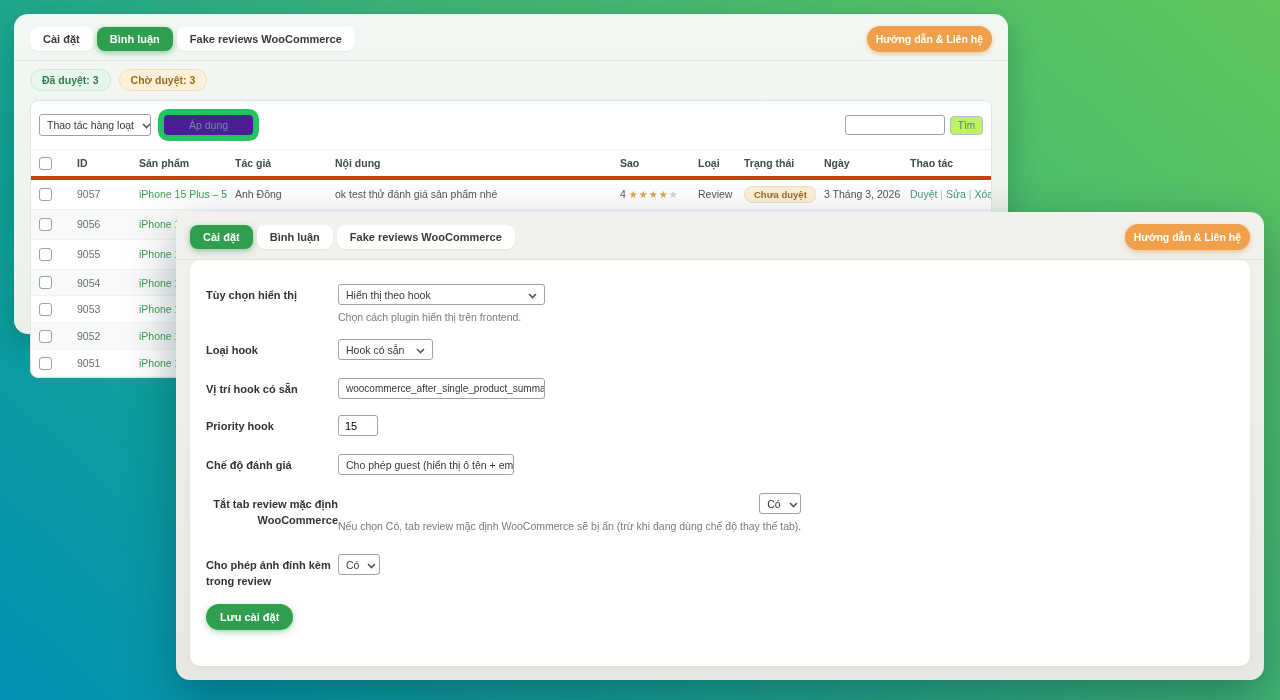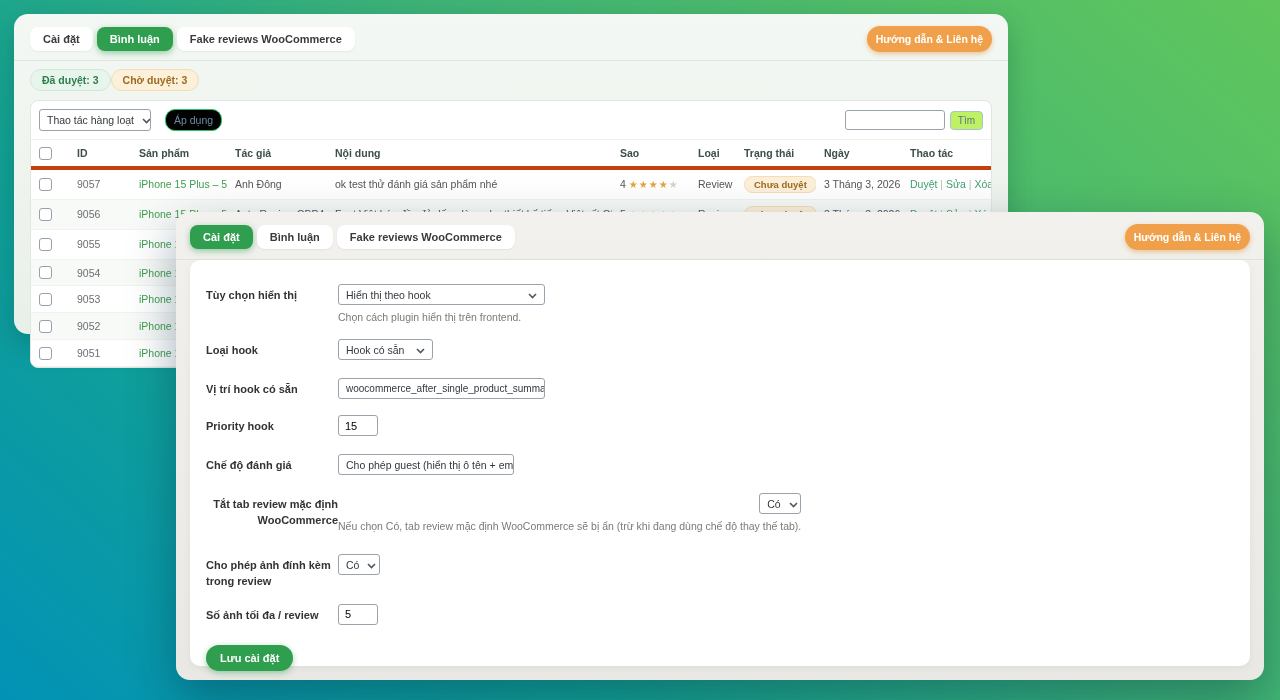--- a/index.html
+++ b/index.html
@@ -32,44 +32,44 @@
     font-family:inherit; font-size:11px; font-weight:bold; color:#3a3a3a;
     background:#fff; border:none; border-radius:8px; padding:6px 13px;
     cursor:pointer; box-shadow:0 1px 2px rgba(0,0,0,.06); white-space:nowrap;
   }
   .tab.active { background:#2f9e4e; color:#fff; box-shadow:0 2px 6px rgba(47,158,78,.5); }
   .help-btn {
     font-family:inherit; font-size:10.5px; font-weight:bold; color:#fff;
     background:#f0a04a; border:none; border-radius:13px; padding:7px 9px;
     cursor:pointer; box-shadow:0 2px 5px rgba(220,140,40,.45); white-space:nowrap;
   }
-  .filters { display:flex; padding:8px 16px 6px 16px; }
+  .filters { display:flex; gap:8px; padding:8px 16px 6px 16px; }
   .pill {
     font-size:10.5px; font-weight:bold; padding:4px 11px; border-radius:11px; cursor:pointer;
   }
   .pill-approved { background:#e7f5ec; color:#2f7d4a; border:1px solid #cfe9d8; }
   .pill-pending  { background:#fdf0da; color:#9c6b1d; border:1px solid #f3ddb4; }
   .card { background:#fff; }
   .table-card {
     margin:3px 16px 0 16px; border:1px solid #e2e6e2; border-radius:8px;
     overflow:hidden;
   }
   .toolbar { display:flex; align-items:center; justify-content:space-between; padding:8px; }
-  .toolbar-left { display:flex; gap:14px; align-items:center; }
+  .toolbar-left { display:flex; gap:7px; align-items:center; }
   .toolbar-right { display:flex; gap:5px; align-items:center; }
   .select-box {
     display:inline-flex; align-items:center; justify-content:space-between; gap:8px;
     border:1px solid #9aa3ab; border-radius:3px; background:#fff;
     font-size:10.5px; color:#33383d; padding:0 7px; height:22px; cursor:pointer;
     white-space:nowrap; overflow:hidden;
   }
   .select-box svg { flex:0 0 auto; }
   .apply-btn {
-    font-family:inherit; font-size:10.5px; color:#6c8ea0; background:#000000;
-    border:1px solid #22c55e; border-radius:10px; padding:4px 8px; cursor:pointer;
+    font-family:inherit; font-size:10.5px; color:#6c8ea0; background:#4c1d95;
+    border:6px solid #22c55e; border-radius:10px; padding:4px 25px; cursor:pointer;
   }
   .search-input {
     width:100px; height:20px; border:1px solid #9aa3ab; border-radius:3px;
     font-family:inherit; font-size:10.5px; padding:0 5px; background:#fff;
   }
   .find-btn {
     font-family:inherit; font-size:10px; color:#5b7684; background:#bef264;
     border:1px solid #a8c3cf; border-radius:4px; padding:3px 7px; cursor:pointer;
   }
   table { width:100%; border-collapse:collapse; table-layout:fixed; }
@@ -355,23 +355,16 @@
     <div class="field-control">
       <span class="control-slot"><div class="select-box">
                 <span>Có</span>
                 <span><svg width="9" height="6" viewBox="0 0 9 6">
                     <polyline points="1,1 4.5,4.5 8,1" fill="none" stroke="#50575e" stroke-width="1.6"></polyline>
                   </svg></span>
               </div></span>
       
     </div>
   </div>
-        <div class="field">
-    <label class="field-label">Số ảnh tối đa / review</label>
-    <div class="field-control">
-      <span class="control-slot"><input type="text" class="text-input" value="5" style=""></span>
-      
-    </div>
-  </div>
       </div>
     <button class="save-btn">Lưu cài đặt</button>
   </div>
 </section>
 
 </body></html>

